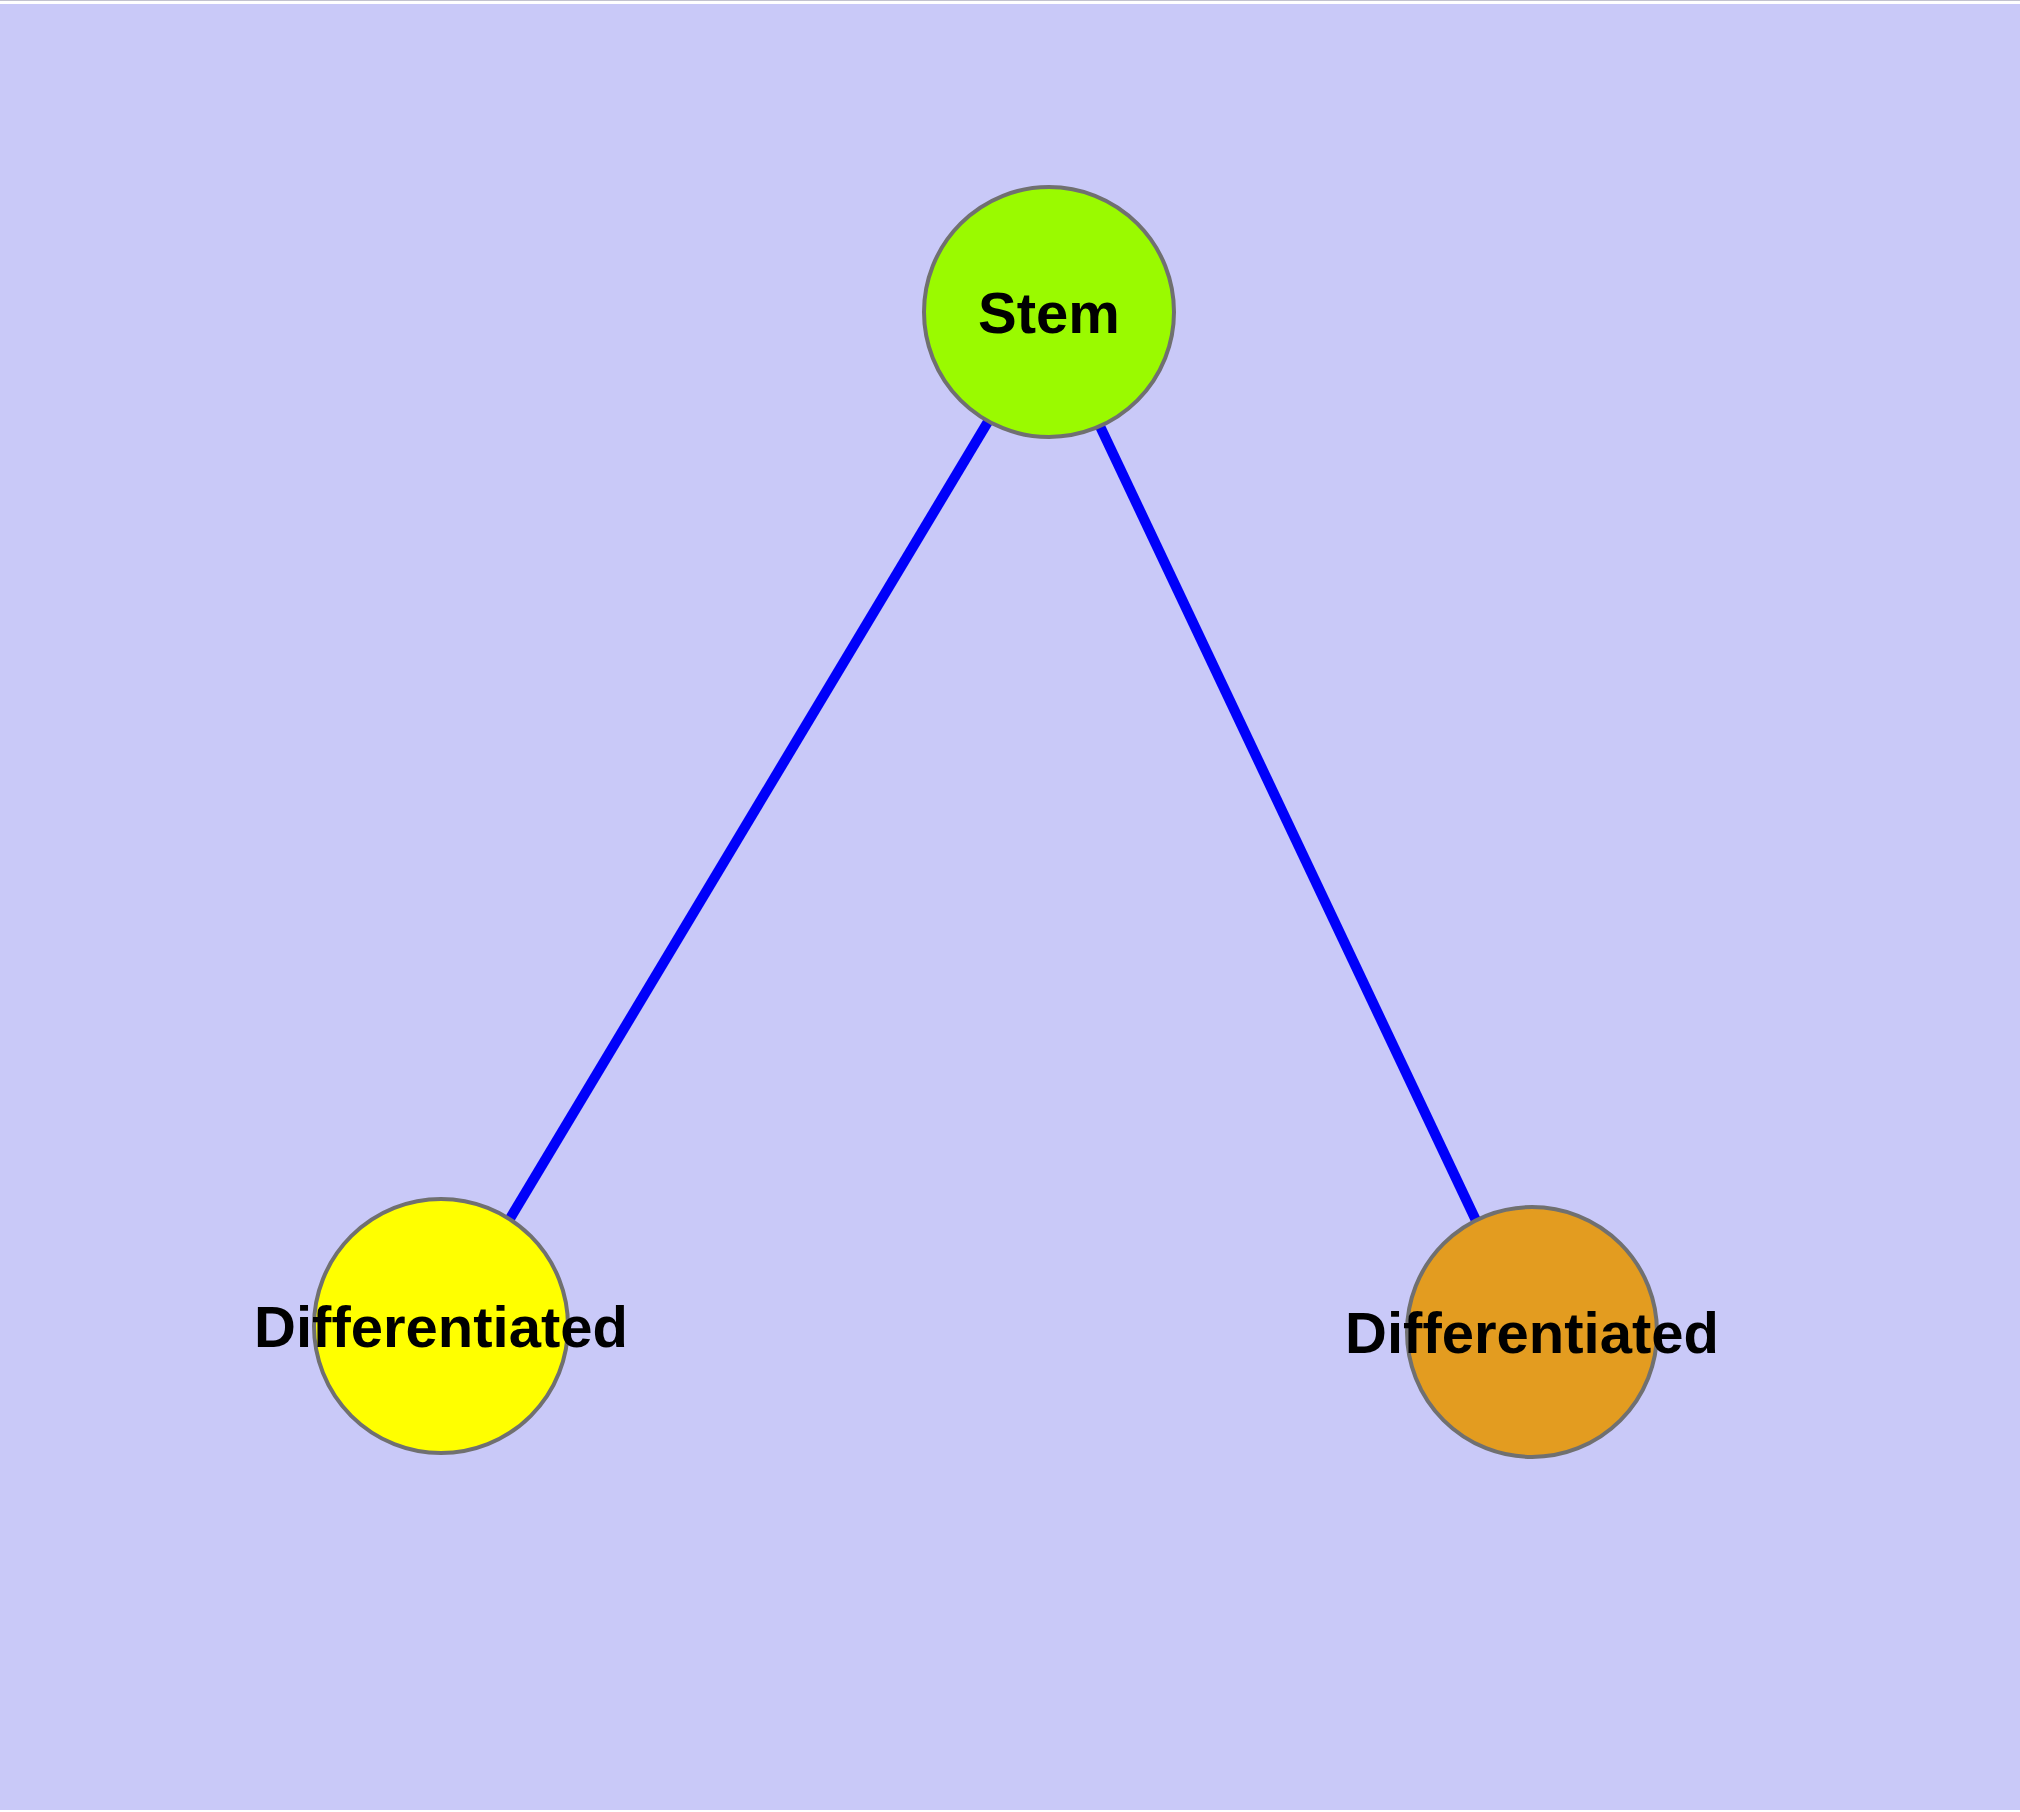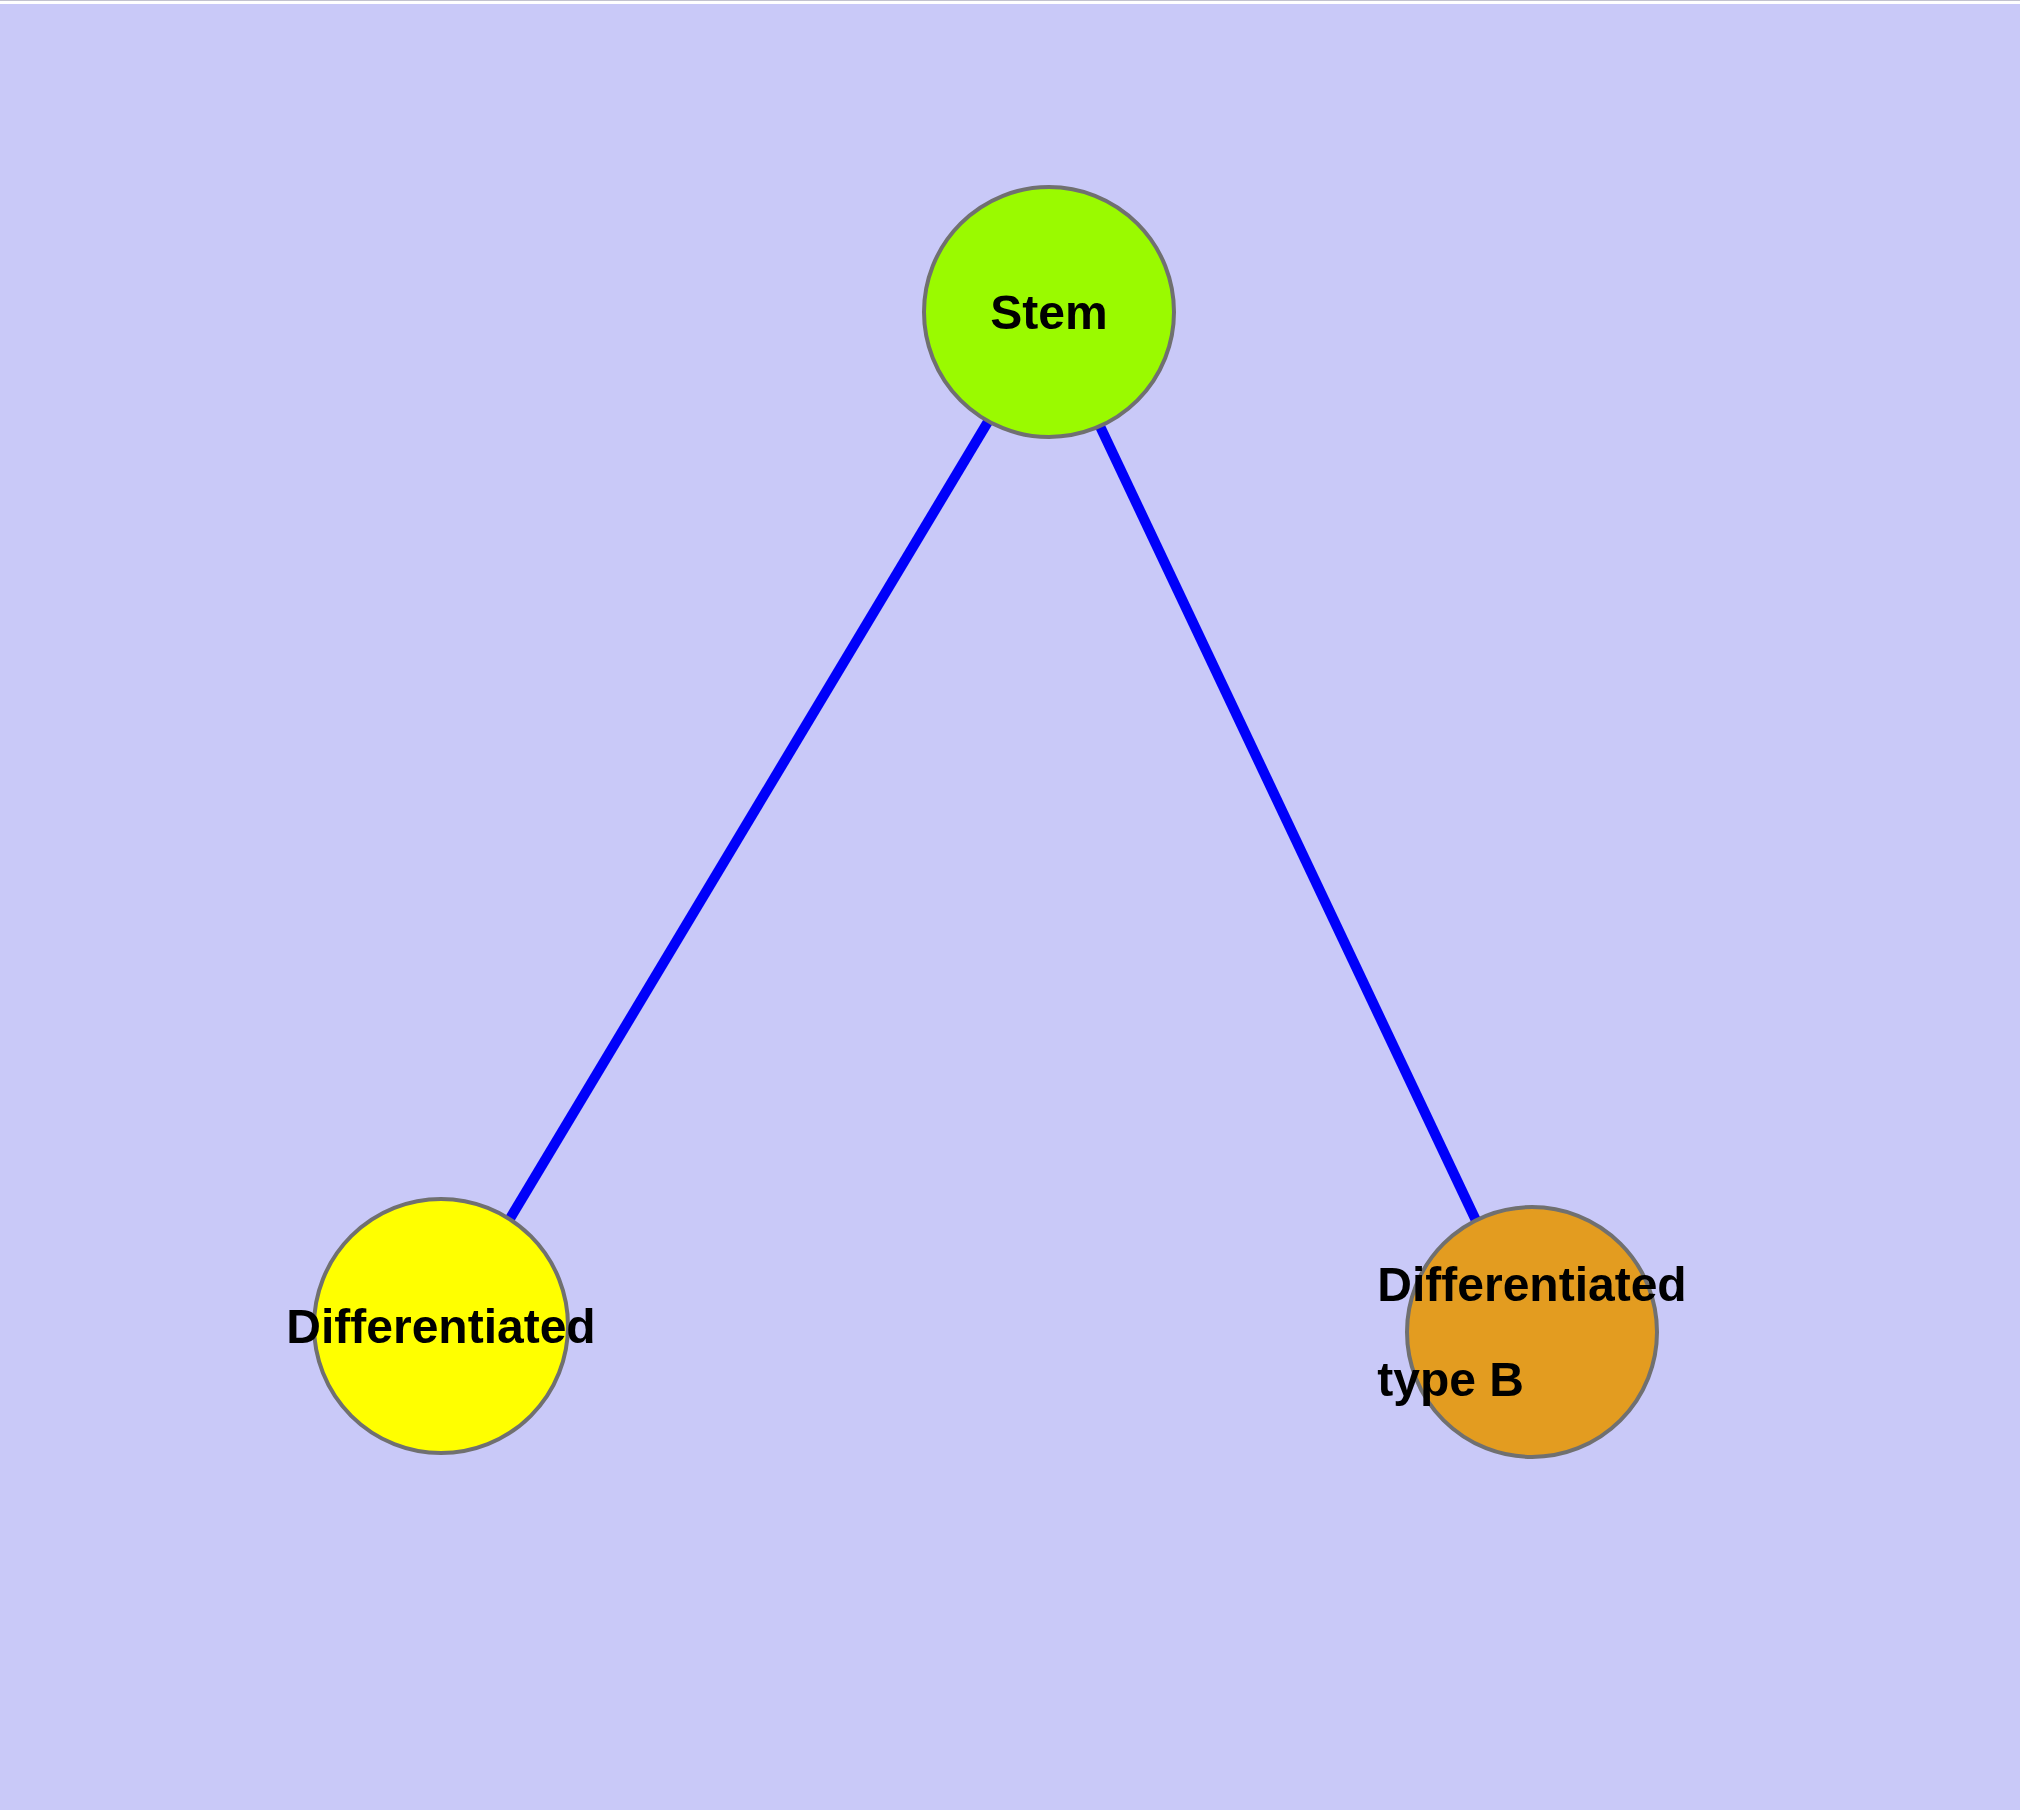--- a/index.html
+++ b/index.html
@@ -43,23 +43,23 @@
     border-radius: 50%;
     border: 4.2px solid #707070; 
     box-sizing: border-box;
     display: flex;
     align-items: center;
     justify-content: center;
     overflow: visible;
   }
   .node-label {
     display: block;
-    text-align: left;
+    text-align: center;
     font-weight: bold;
-    font-size: 48px;
+    font-size: 58px;
     line-height: 95px;
     color: #000000;
     white-space: nowrap;
   }
   .label-line {
     display: block;
     white-space: nowrap;
   }
 </style>
 </head>
@@ -83,19 +83,18 @@
 
     <div class="node" style="left: 312px; top: 1193px; width: 258px; height: 258px; background: rgb(255, 255, 0); border-color: rgb(112, 112, 112); border-width: 4.2px;">
       <span class="node-label" style="color: rgb(0, 0, 0);">
         <span class="label-line">Differentiated</span>
       </span>
     </div>
 
     <div class="node" style="left: 1405px; top: 1201px; width: 254px; height: 254px; background: rgb(227, 156, 32); border-color: rgb(112, 112, 112); border-width: 4.2px;">
       <span class="node-label" style="color: rgb(0, 0, 0);">
         <span class="label-line">Differentiated</span>
-        <span class="label-line">type B</span>
       </span>
     </div>
 
   </div>
 </div>
 
 
 </body></html>

